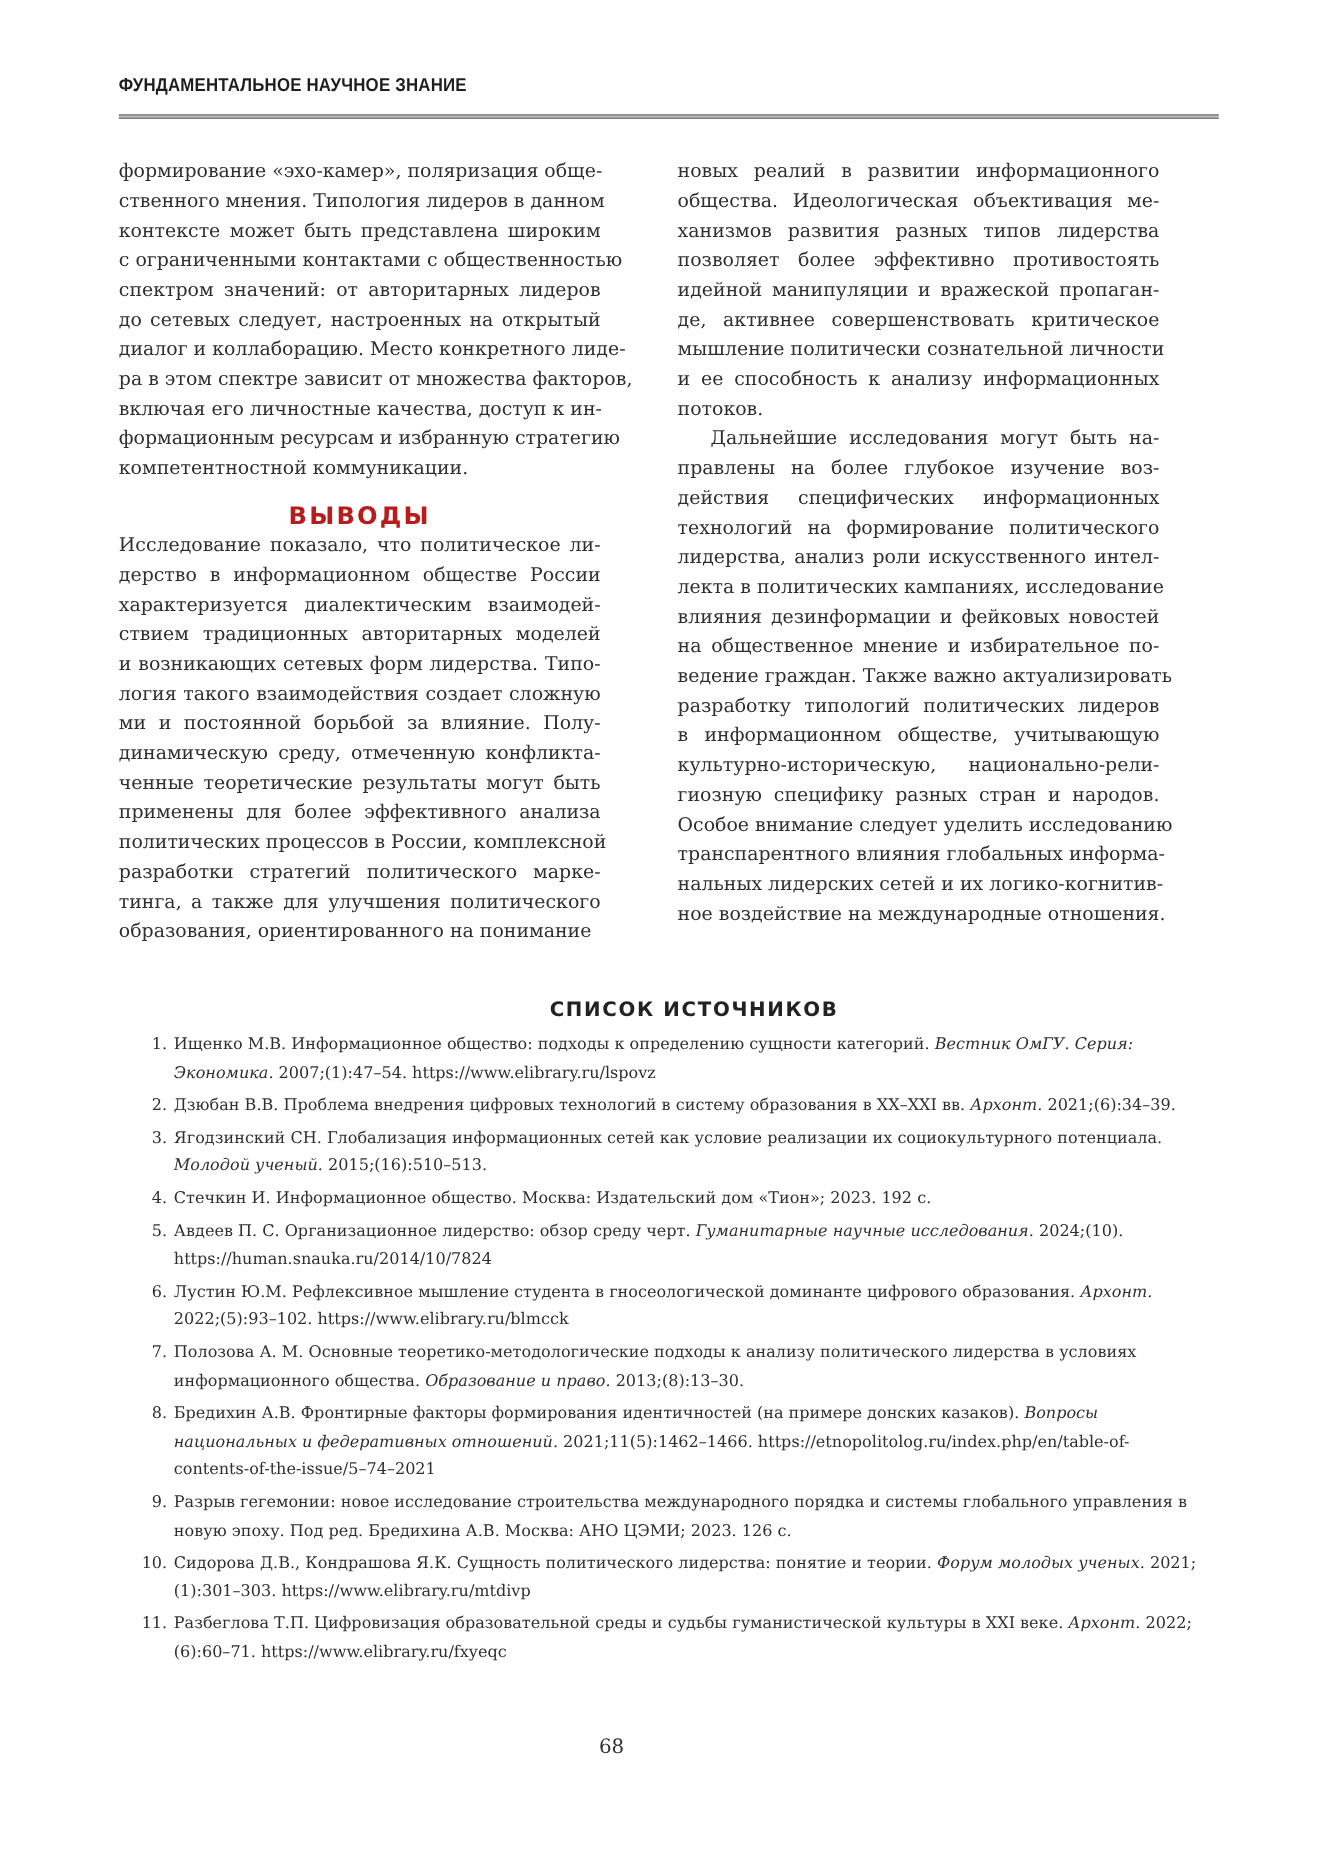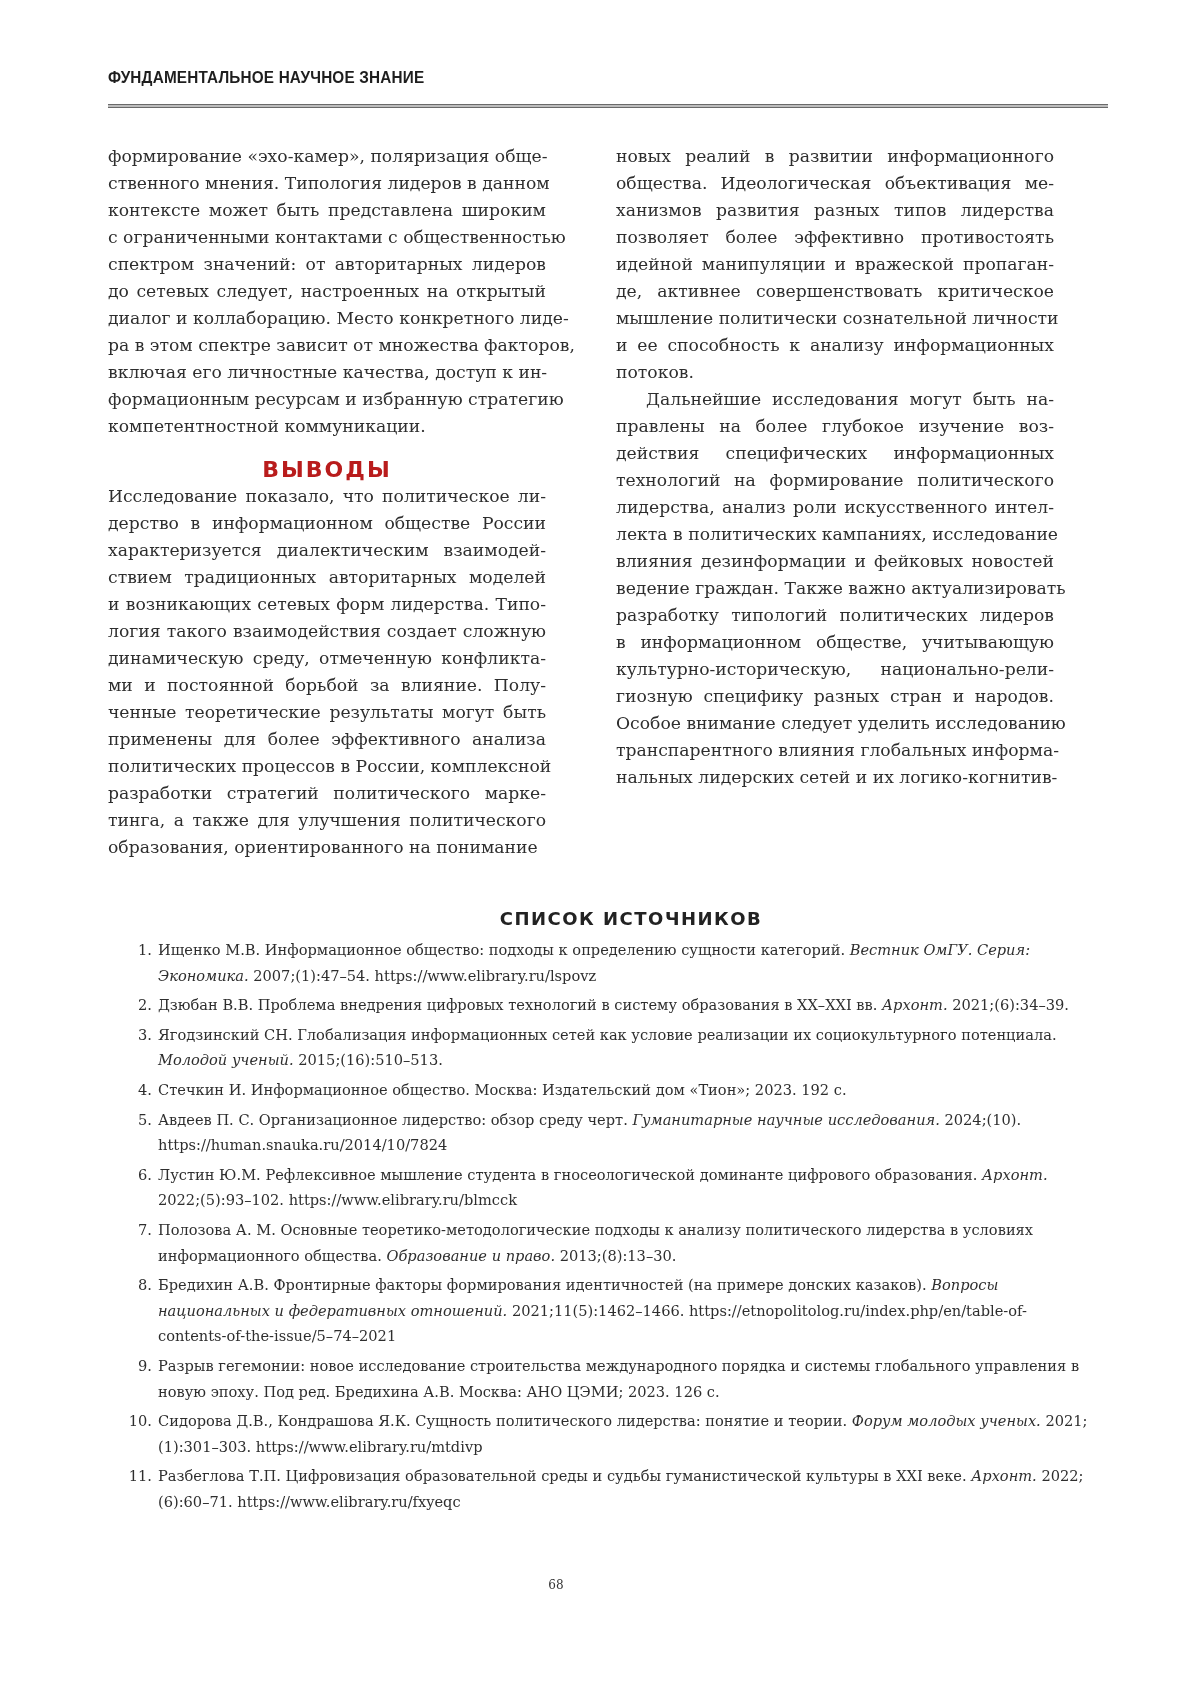--- a/index.html
+++ b/index.html
@@ -25,21 +25,21 @@
   .refs-heading {
     position: absolute; top: 908px; left: 0; width: 1200px; text-align: center;
     font-family: "DejaVu Sans", sans-serif; font-weight: bold; font-size: 18px; letter-spacing: 1.5px; color: #222; padding-left: 31px;
   }
   .refs { position: absolute; top: 937px; left: 128px; width: 960px;
     font-family: "DejaVu Serif", serif; font-size: 14.6px; line-height: 25.6px; color: #2e2e2e; }
   .ref { position: relative; padding-left: 30px; margin-bottom: 4px; }
   .ref .num { position: absolute; left: -6px; width: 30px; text-align: right; }
   .ref .ital { font-style: italic; }
   .page-number { position: absolute; top: 1578px; left: 0; width: 1112px; text-align: center;
-    font-family: "DejaVu Serif", serif; font-size: 12px; color: #333; }
+    font-family: "DejaVu Serif", serif; font-size: 18px; color: #333; }
 </style>
 </head>
 <body>
 
 <div class="running-head">ФУНДАМЕНТАЛЬНОЕ НАУЧНОЕ ЗНАНИЕ</div>
 <div class="head-rule"></div>
 
 <div class="col col-left">
   <div id="lp1">
       <span class="ln">формирование «эхо-камер», поляризация обще-</span>
@@ -55,22 +55,22 @@
       <span class="ln last">компетентностной коммуникации.</span>
     </div>
   <div class="section-heading">ВЫВОДЫ</div>
   <div id="lp2">
       <span class="ln">Исследование показало, что политическое ли-</span>
       <span class="ln">дерство в информационном обществе России</span>
       <span class="ln">характеризуется диалектическим взаимодей-</span>
       <span class="ln">ствием традиционных авторитарных моделей</span>
       <span class="ln">и возникающих сетевых форм лидерства. Типо-</span>
       <span class="ln">логия такого взаимодействия создает сложную</span>
+      <span class="ln">ми и постоянной борьбой за влияние. Полу-</span>
       <span class="ln">динамическую среду, отмеченную конфликта-</span>
-      <span class="ln">ми и постоянной борьбой за влияние. Полу-</span>
       <span class="ln">ченные теоретические результаты могут быть</span>
       <span class="ln">применены для более эффективного анализа</span>
       <span class="ln">политических процессов в России, комплексной</span>
       <span class="ln">разработки стратегий политического марке-</span>
       <span class="ln">тинга, а также для улучшения политического</span>
       <span class="ln last">образования, ориентированного на понимание</span>
     </div>
 </div>
 
 <div class="col col-right">
@@ -86,28 +86,30 @@
       <span class="ln last">потоков.</span>
     </div>
   <div id="rp2">
       <span class="ln indent">Дальнейшие исследования могут быть на-</span>
       <span class="ln">правлены на более глубокое изучение воз-</span>
       <span class="ln">действия специфических информационных</span>
       <span class="ln">технологий на формирование политического</span>
       <span class="ln">лидерства, анализ роли искусственного интел-</span>
       <span class="ln">лекта в политических кампаниях, исследование</span>
       <span class="ln">влияния дезинформации и фейковых новостей</span>
+      <span class="ln">на общественное мнение и избирательное по-</span>
       <span class="ln">ведение граждан. Также важно актуализировать</span>
       <span class="ln">разработку типологий политических лидеров</span>
       <span class="ln">в информационном обществе, учитывающую</span>
       <span class="ln">культурно-историческую, национально-рели-</span>
       <span class="ln">гиозную специфику разных стран и народов.</span>
       <span class="ln">Особое внимание следует уделить исследованию</span>
       <span class="ln">транспарентного влияния глобальных информа-</span>
       <span class="ln">нальных лидерских сетей и их логико-когнитив-</span>
+      <span class="ln last">ное воздействие на международные отношения.</span>
     </div>
 </div>
 
 <div class="refs-heading">СПИСОК ИСТОЧНИКОВ</div>
 <div class="refs" id="refs">
     <div class="ref"><span class="num">1.</span><span>Ищенко М.В. Информационное общество: подходы к определению сущности категорий. </span><span class="ital">Вестник ОмГУ. Серия: Экономика.</span><span> 2007;(1):47–54. https://www.elibrary.ru/lspovz</span></div>
     <div class="ref"><span class="num">2.</span><span>Дзюбан В.В. Проблема внедрения цифровых технологий в систему образования в XX–XXI вв. </span><span class="ital">Архонт.</span><span> 2021;(6):34–39.</span></div>
     <div class="ref"><span class="num">3.</span><span>Ягодзинский СН. Глобализация информационных сетей как условие реализации их социокультурного потенциала. </span><span class="ital">Молодой ученый.</span><span> 2015;(16):510–513.</span></div>
     <div class="ref"><span class="num">4.</span><span>Стечкин И. Информационное общество. Москва: Издательский дом «Тион»; 2023. 192 с.</span></div>
     <div class="ref"><span class="num">5.</span><span>Авдеев П. С. Организационное лидерство: обзор среду черт. </span><span class="ital">Гуманитарные научные исследования.</span><span> 2024;(10). https://human.snauka.ru/2014/10/7824</span></div>

